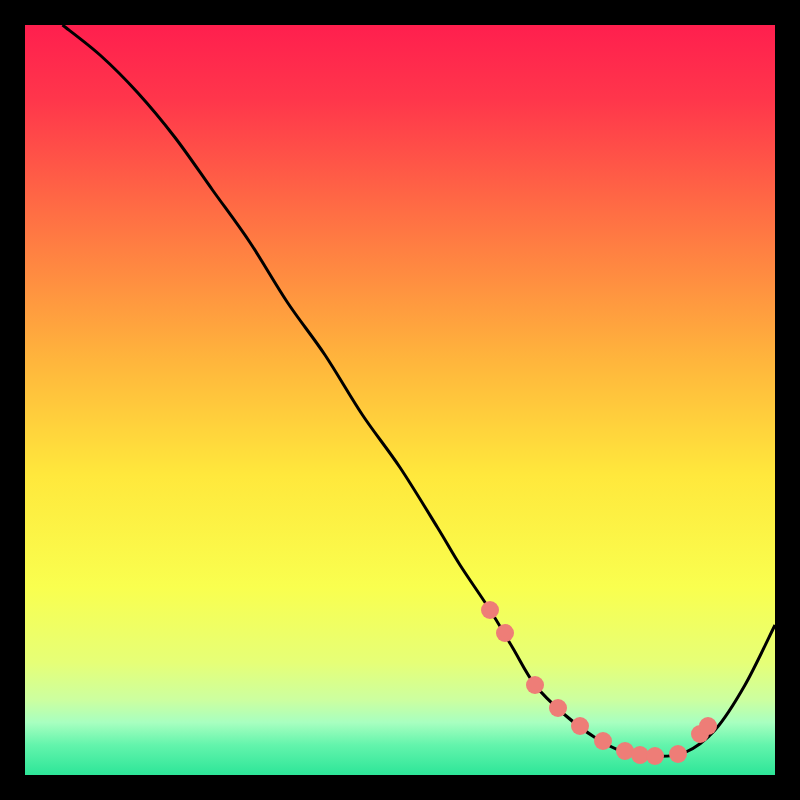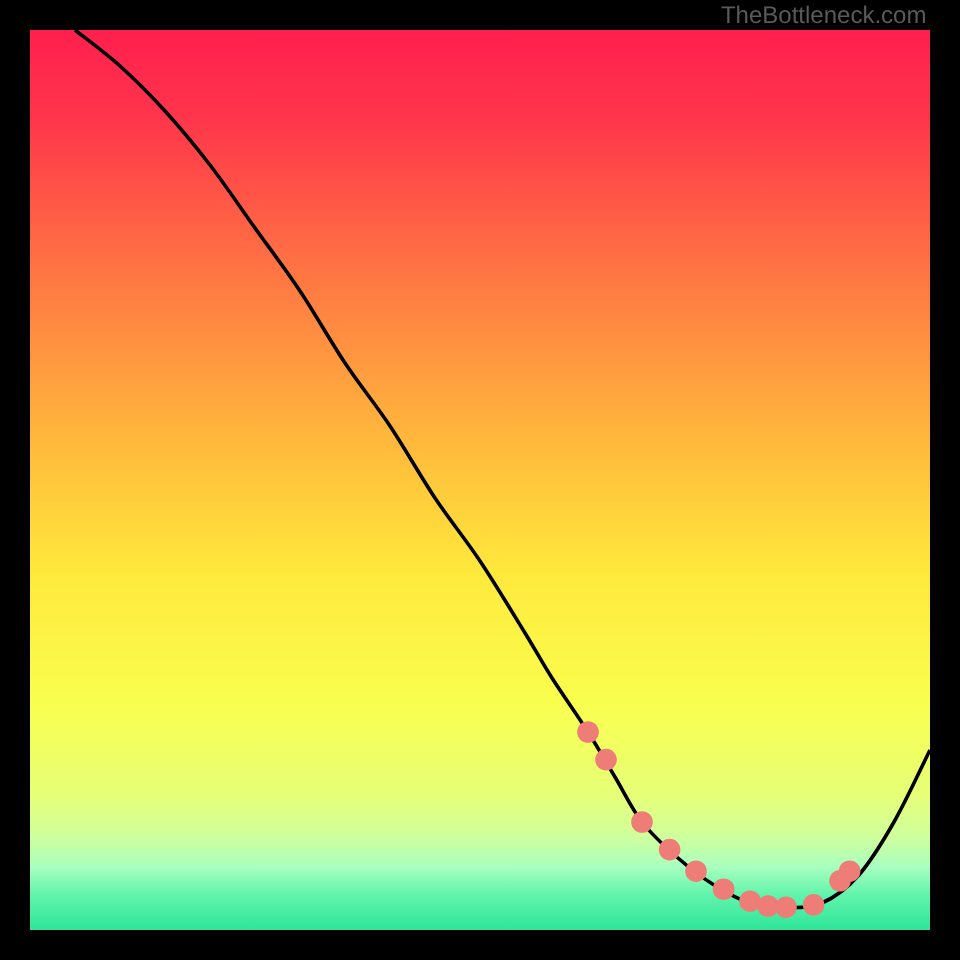--- a/index.html
+++ b/index.html
@@ -74,14 +74,13 @@
         <div class="marker" style="left: 577.5px; top: 716.25px; background: rgb(238, 125, 119);"></div>
         <div class="marker" style="left: 600px; top: 726px; background: rgb(238, 125, 119);"></div>
         <div class="marker" style="left: 615px; top: 729.75px; background: rgb(238, 125, 119);"></div>
         <div class="marker" style="left: 630px; top: 731.25px; background: rgb(238, 125, 119);"></div>
         <div class="marker" style="left: 652.5px; top: 729px; background: rgb(238, 125, 119);"></div>
         <div class="marker" style="left: 675px; top: 708.75px; background: rgb(238, 125, 119);"></div>
         <div class="marker" style="left: 682.5px; top: 701.25px; background: rgb(238, 125, 119);"></div>
       </div>
   </div>
 
-  <div class="watermark">TheBottleneck.com</div>
 </div>
 
 </body></html>

